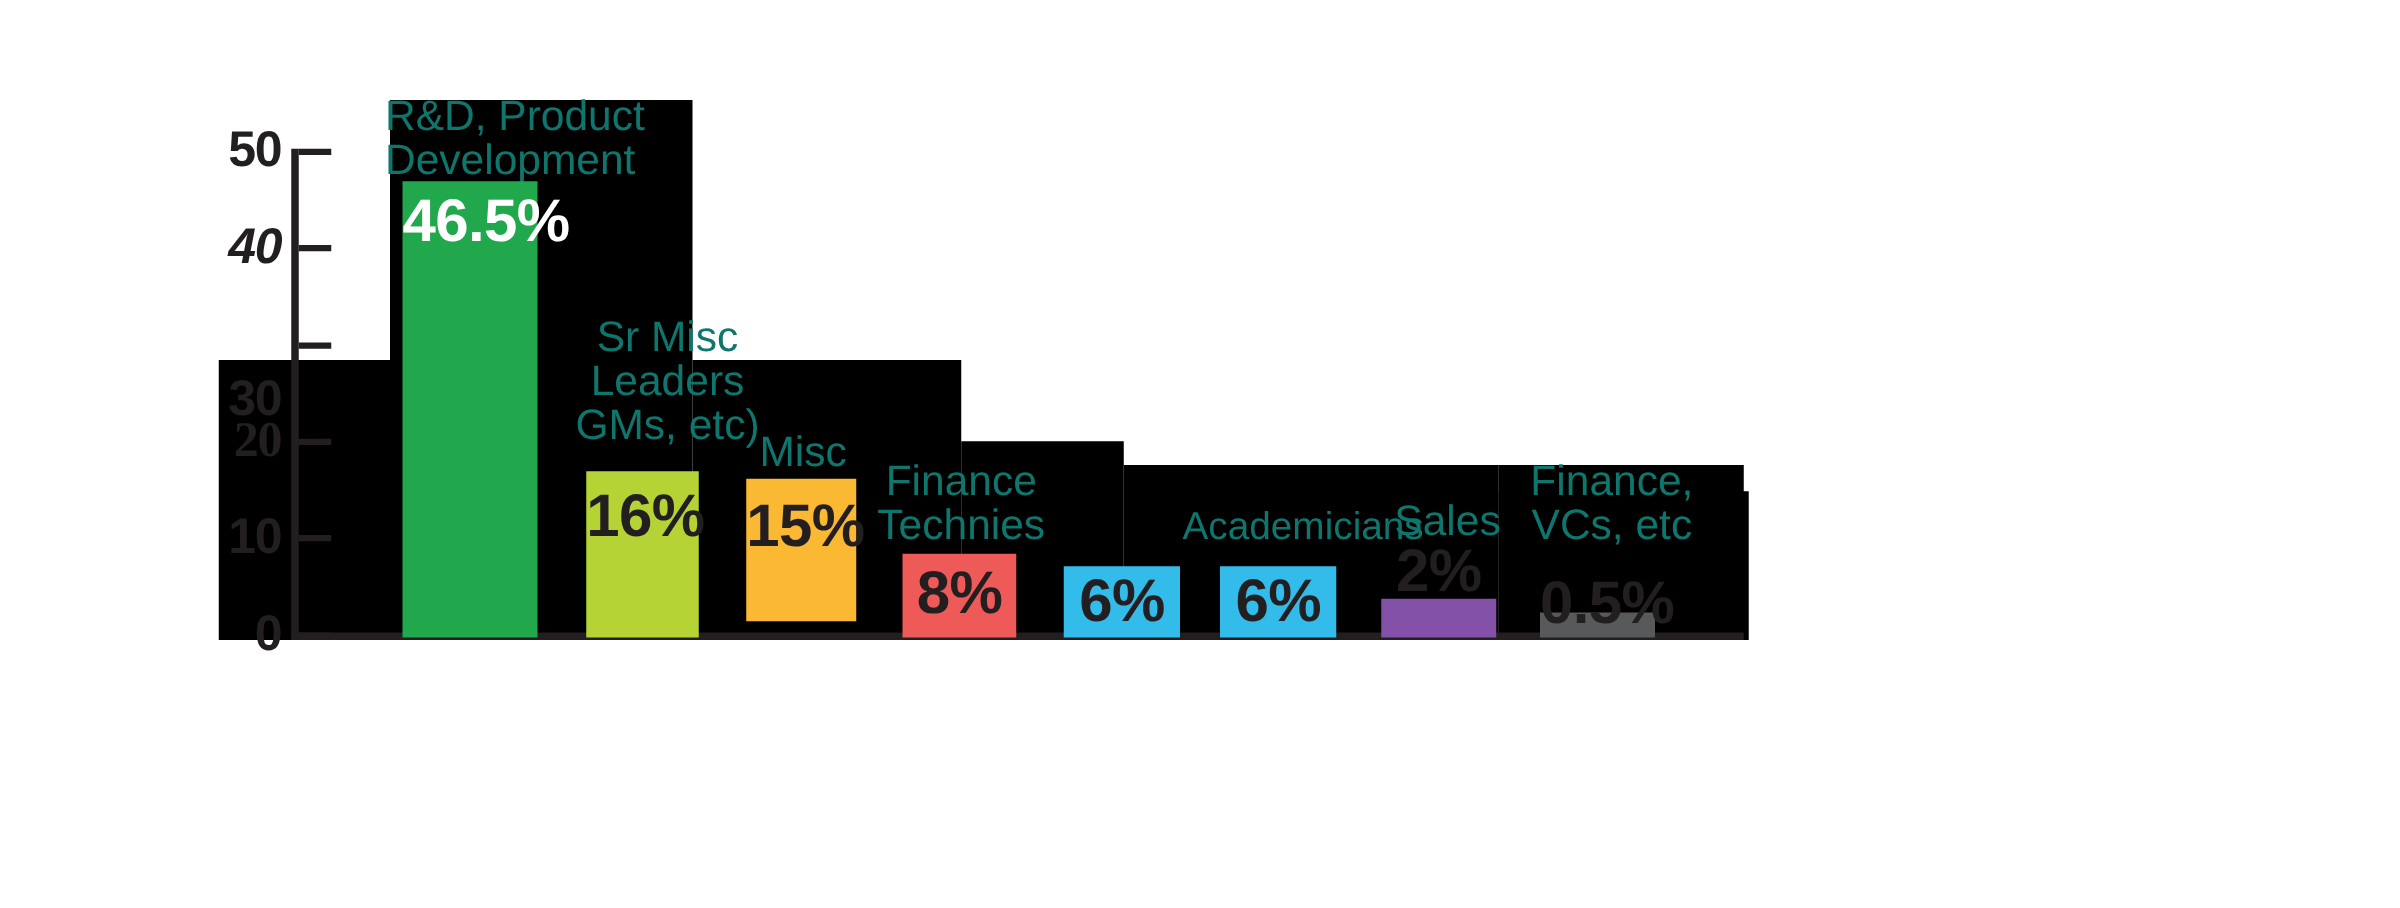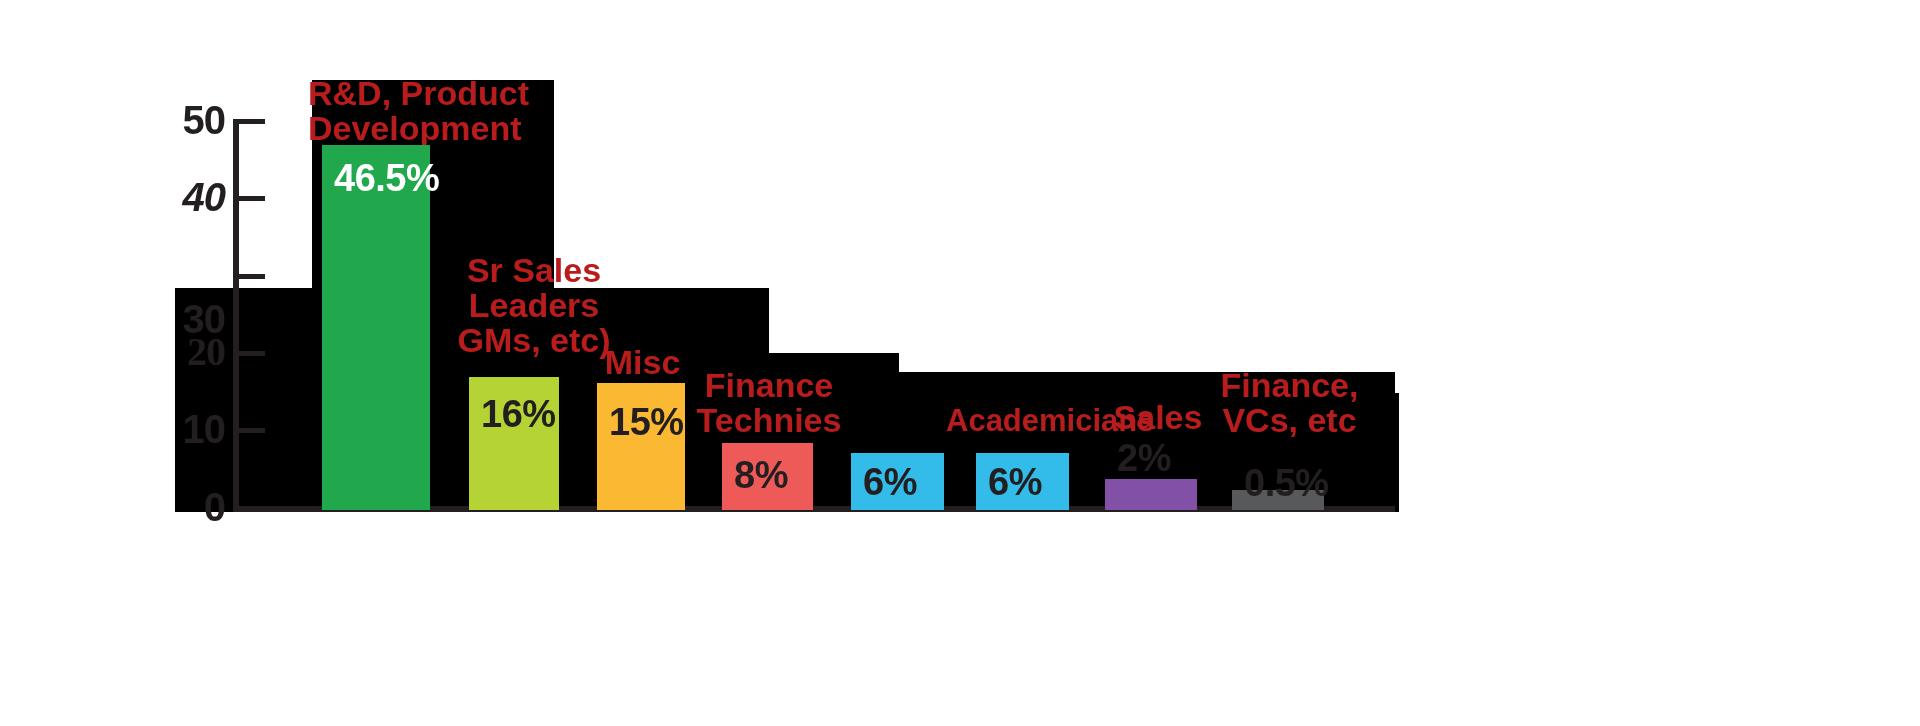--- a/index.html
+++ b/index.html
@@ -21,30 +21,30 @@
   .axis-spine{position:absolute;background:#231f20;}
   .tick{position:absolute;background:#231f20;height:5px;width:26px;}
   .ytick-label{
     position:absolute;color:#231f20;font-weight:bold;font-size:40px;
     line-height:40px;text-align:right;width:70px;letter-spacing:-1px;
   }
 
   
   .bar{position:absolute;}
   .bar-value{
-    position:absolute;width:100%;
-    font-weight:bold;font-size:38px;line-height:38px;
-    color:#231f20;letter-spacing:-0.5px;margin-left:12px;
+    position:absolute;width:100%;text-align:center;
+    font-weight:bold;font-size:48px;line-height:38px;
+    color:#231f20;letter-spacing:-0.5px;
   }
   .bar-value.light{color:#ffffff;}
 
   
   .cat-label{
-    position:absolute;text-align:center;color:#b91c1c;
-    font-size:34px;line-height:35px;font-weight:700;
+    position:absolute;text-align:center;color:#0f766e;
+    font-size:34px;line-height:35px;font-weight:400;
     letter-spacing:0px;
   }
   .cat-label.sm{font-size:31px;line-height:32px;}
 </style>
 </head>
 <body>
 
 <div id="chart">
 
   <div class="stair" style="left:175px;top:288px;width:137px;height:224px;"></div>
@@ -71,21 +71,21 @@
   <div class="ytick-label" style="left:155px;top:332px;font-family:Liberation Serif, serif;">20</div>
   <div class="ytick-label" style="left:155px;top:409px;">10</div>
   <div class="ytick-label" style="left:155px;top:487px;">0</div>
 
   <div class="cat-label" style="left:308px;top:76px;width:250px;text-align:left;">
     <div>R&amp;D, Product</div>
     <div>Development</div>
   </div>
 
   <div class="cat-label" style="left:449px;top:253px;width:170px;">
-    <div>Sr Sales</div>
+    <div>Sr Misc</div>
     <div>Leaders</div>
     <div>GMs, etc)</div>
   </div>
 
   <div class="cat-label" style="left:580px;top:345px;width:125px;">
     <div>Misc</div>
   </div>
 
   <div class="cat-label" style="left:694px;top:368px;width:150px;">
     <div>Finance</div>
@@ -107,21 +107,21 @@
   </div>
 
   <div class="bar" style="left:322px;top:145px;width:108px;height:365px;background:#22a84c;">
     <div class="bar-value light" style="top:14px;">46.5%</div>
   </div>
 
   <div class="bar" style="left:469px;top:377px;width:90px;height:133px;background:#b5d334;">
     <div class="bar-value" style="top:18px;">16%</div>
   </div>
 
-  <div class="bar" style="left:597px;top:383px;width:88px;height:127px;background:#fbb833;">
+  <div class="bar" style="left:597px;top:383px;width:88px;height:114px;background:#fbb833;">
     <div class="bar-value" style="top:20px;">15%</div>
   </div>
 
   <div class="bar" style="left:722px;top:443px;width:91px;height:67px;background:#ee5a58;">
     <div class="bar-value" style="top:13px;">8%</div>
   </div>
 
   <div class="bar" style="left:851px;top:453px;width:93px;height:57px;background:#33bbea;">
     <div class="bar-value" style="top:10px;">6%</div>
   </div>

